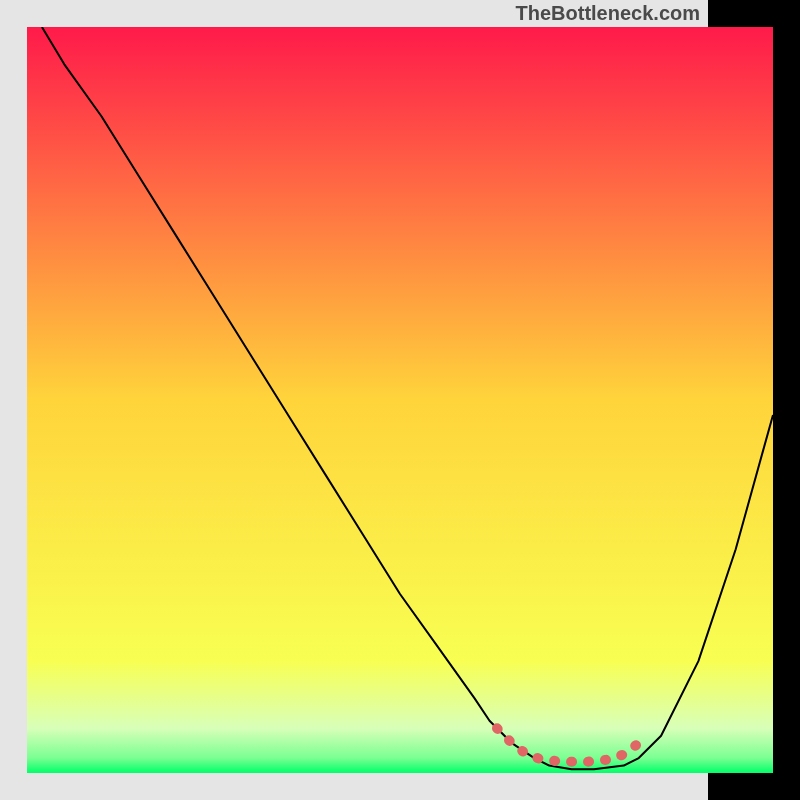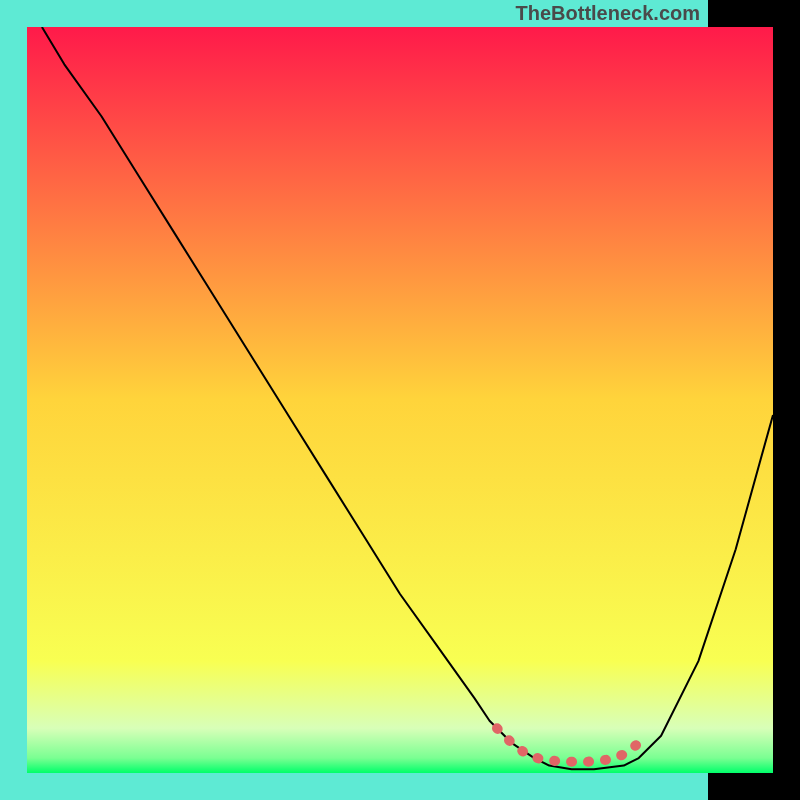--- a/index.html
+++ b/index.html
@@ -8,21 +8,21 @@
     background: #000000;
     width: 800px;
     height: 800px;
     overflow: hidden;
     font-family: Arial, sans-serif;
   }
   .container {
     position: relative;
     width: 708px;
     height: 800px;
-    background: #5eead4;
+    background: #e5e5e5;
   }
   .watermark {
     position: absolute;
     top: 2px;
     right: 8px;
     color: #4a4a4a;
     font-size: 20px;
     font-weight: bold;
     z-index: 10;
   }

